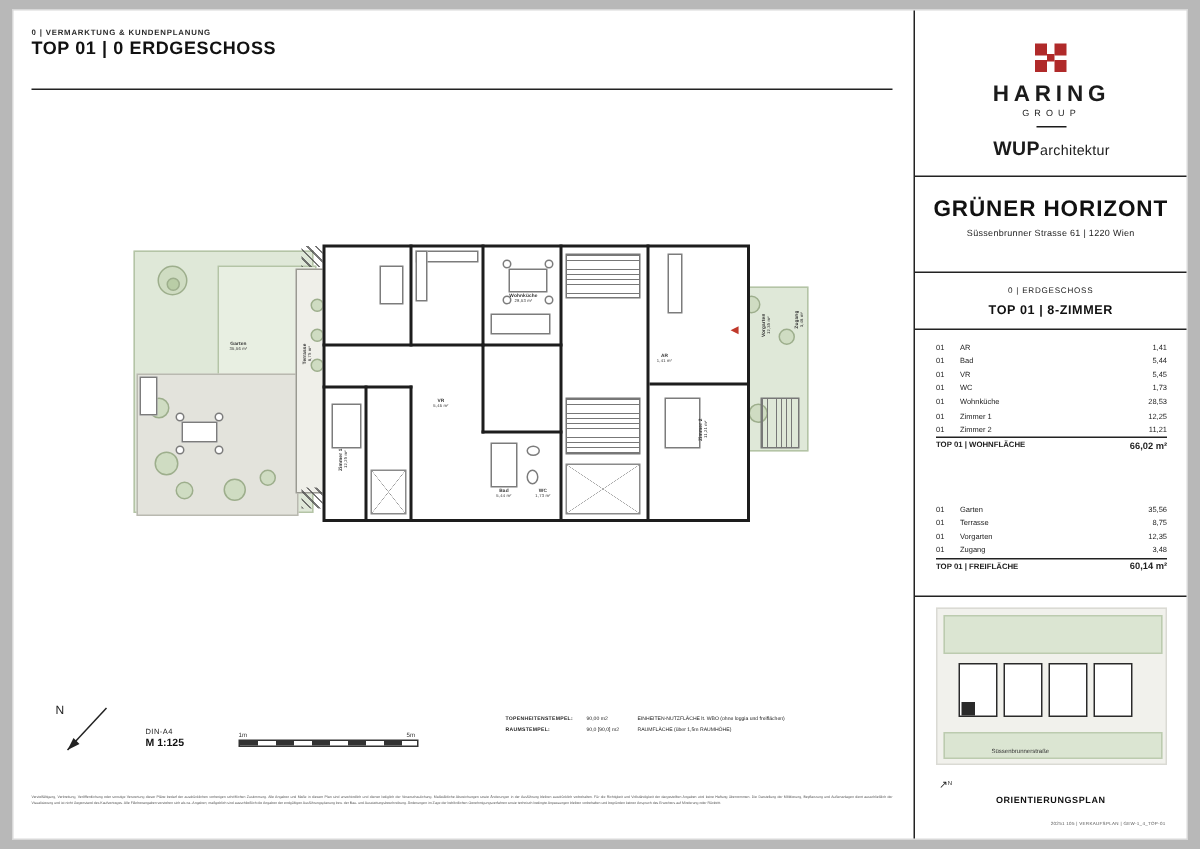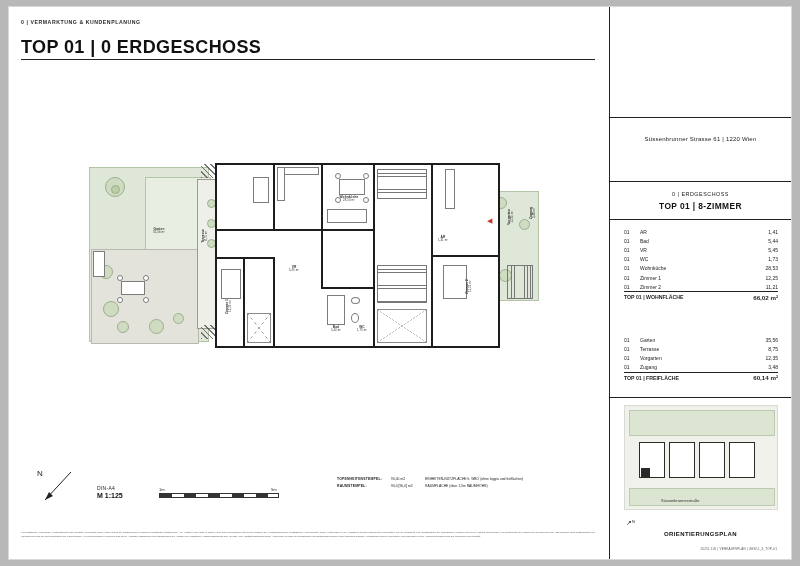--- a/index.html
+++ b/index.html
@@ -29,24 +29,24 @@
     position: absolute;
     left: 12px; top: 12px;
   }
   .header-sub {
     font-size: 5.2px;
     letter-spacing: 0.55px;
     color: #2b2b2b;
     font-weight: bold;
   }
   .header-title {
-    font-size: 18px;
+    font-size: 12px;
     letter-spacing: 0.4px;
     color: #111;
-    margin-top: 12px;
+    margin-top: 0;
     font-weight: bold;
   }
   .header-rule {
     position: absolute;
     left: 12px; top: 52px;
     width: 574px;
     border-top: 0.7px solid #222;
   }
 
   
@@ -413,24 +413,40 @@
         <div class="stamp-val">90,0 [90,0] m2</div>
         <div class="stamp-desc">RAUMFLÄCHE (über 1,5m RAUMHÖHE)</div>
       </div>
     </div>
 
     <div class="legal">Vervielfältigung, Verbreitung, Veröffentlichung oder sonstige Verwertung dieser Pläne bedarf der ausdrücklichen vorherigen schriftlichen Zustimmung. Alle Angaben und Maße in diesem Plan sind unverbindlich und dienen lediglich der Veranschaulichung. Maßstäbliche Abweichungen sowie Änderungen in der Ausführung bleiben ausdrücklich vorbehalten. Für die Richtigkeit und Vollständigkeit der dargestellten Angaben wird keine Haftung übernommen. Die Darstellung der Möblierung, Bepflanzung und Außenanlagen dient ausschließlich der Visualisierung und ist nicht Gegenstand des Kaufvertrages. Alle Flächenangaben verstehen sich als ca.-Angaben; maßgeblich sind ausschließlich die Angaben der endgültigen Ausführungsplanung bzw. der Bau- und Ausstattungsbeschreibung. Änderungen im Zuge der behördlichen Genehmigungsverfahren sowie technisch bedingte Anpassungen bleiben vorbehalten und begründen keinen Anspruch des Erwerbers auf Minderung oder Rücktritt.</div>
   </div>
 
   <div class="right-panel">
 
+    <div class="logo-wrap">
+      <div class="logo-mark">
+        <i style="left:0;top:0;width:8px;height:8px;"></i>
+        <i style="left:13px;top:0;width:8px;height:8px;"></i>
+        <i style="left:0;top:11px;width:8px;height:8px;"></i>
+        <i style="left:13px;top:11px;width:8px;height:8px;"></i>
+        <i style="left:8px;top:7px;width:5px;height:5px;"></i>
+      </div>
+      <div class="haring">HARING</div>
+      <div class="group">GROUP</div>
+      <div class="logo-div"></div>
+      <div>
+        <span class="wup">WUP</span><span class="wup-sub">architektur</span>
+      </div>
+    </div>
 
     <div class="rule r1"></div>
 
     <div class="project">
+      <div class="proj-title">GRÜNER HORIZONT</div>
       <div class="proj-addr">Süssenbrunner Strasse 61 | 1220 Wien</div>
     </div>
 
     <div class="rule r2"></div>
 
     <div class="unit">
       <div class="unit-floor">0 | ERDGESCHOSS</div>
       <div class="unit-top">TOP 01 | 8-ZIMMER</div>
     </div>
 

